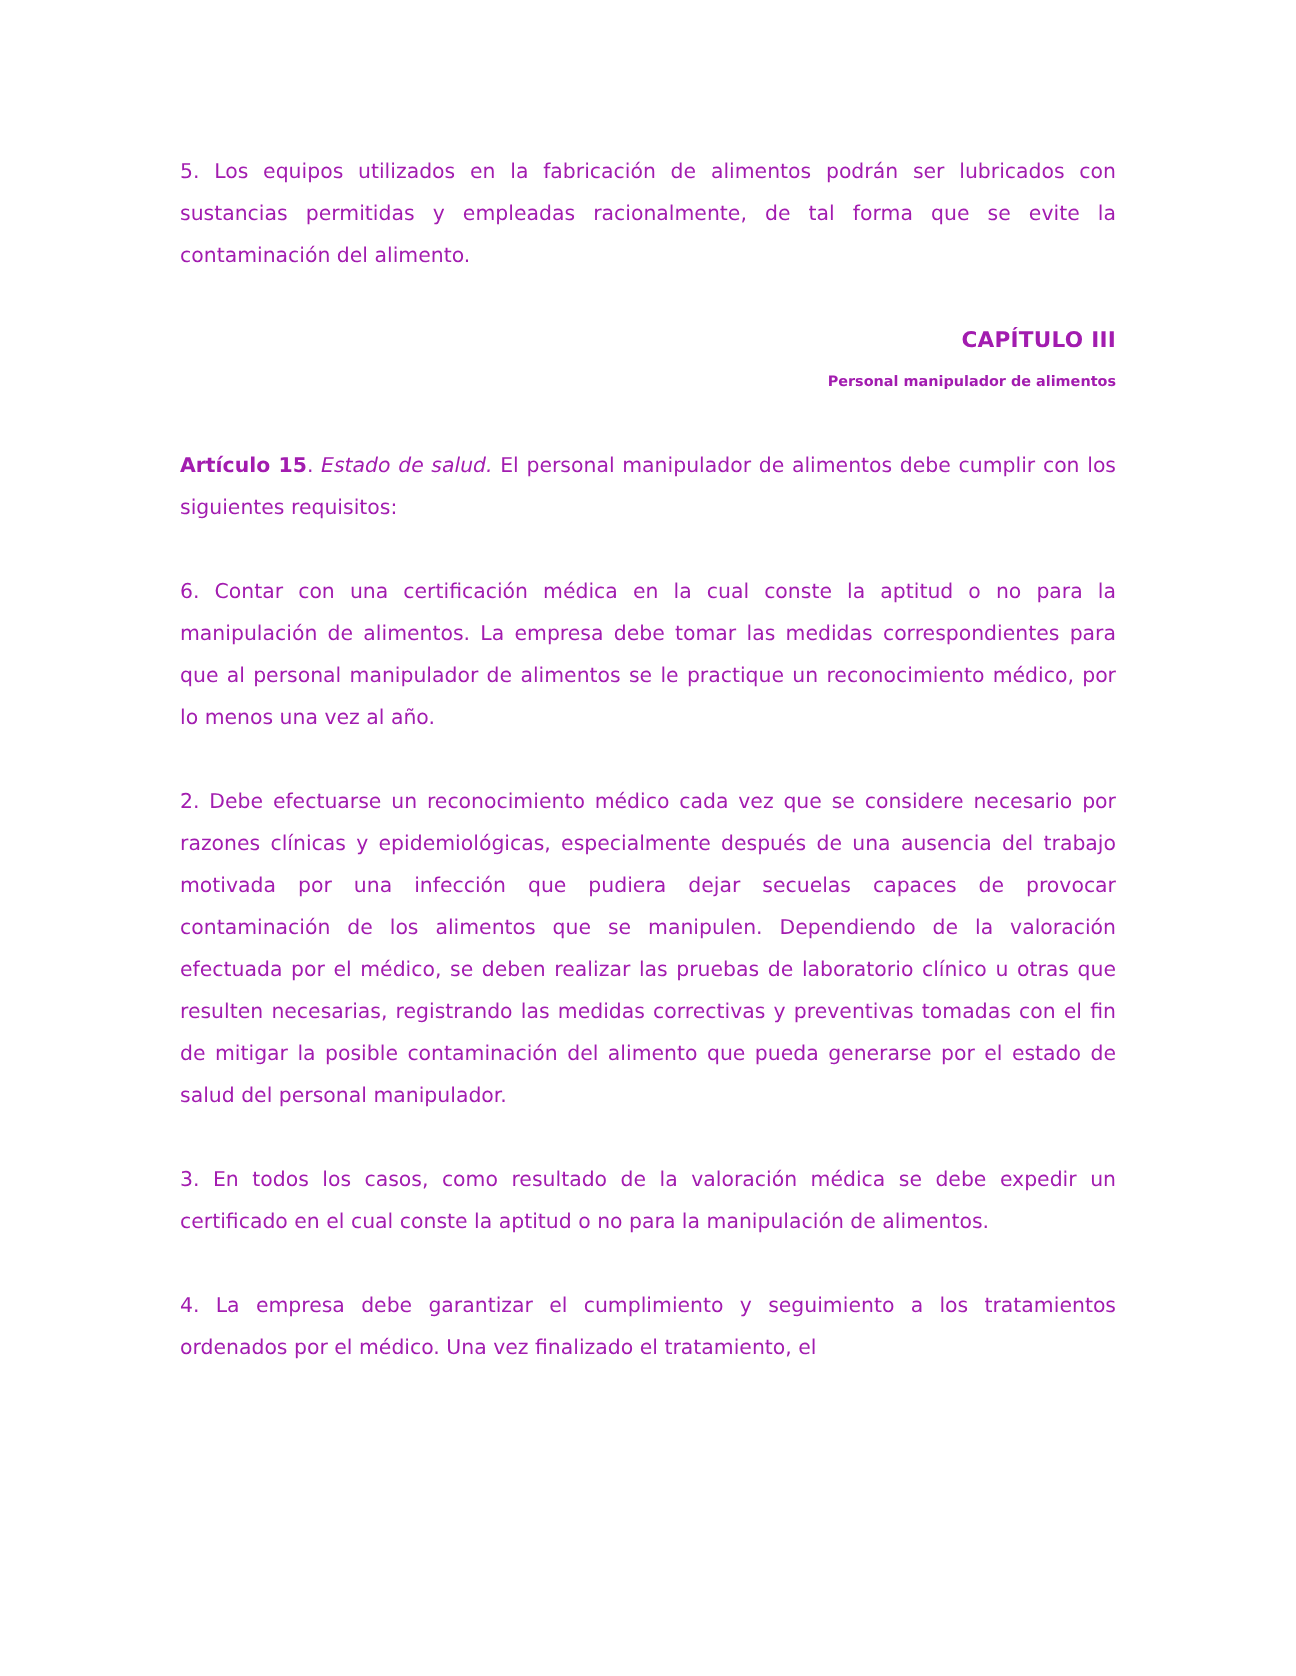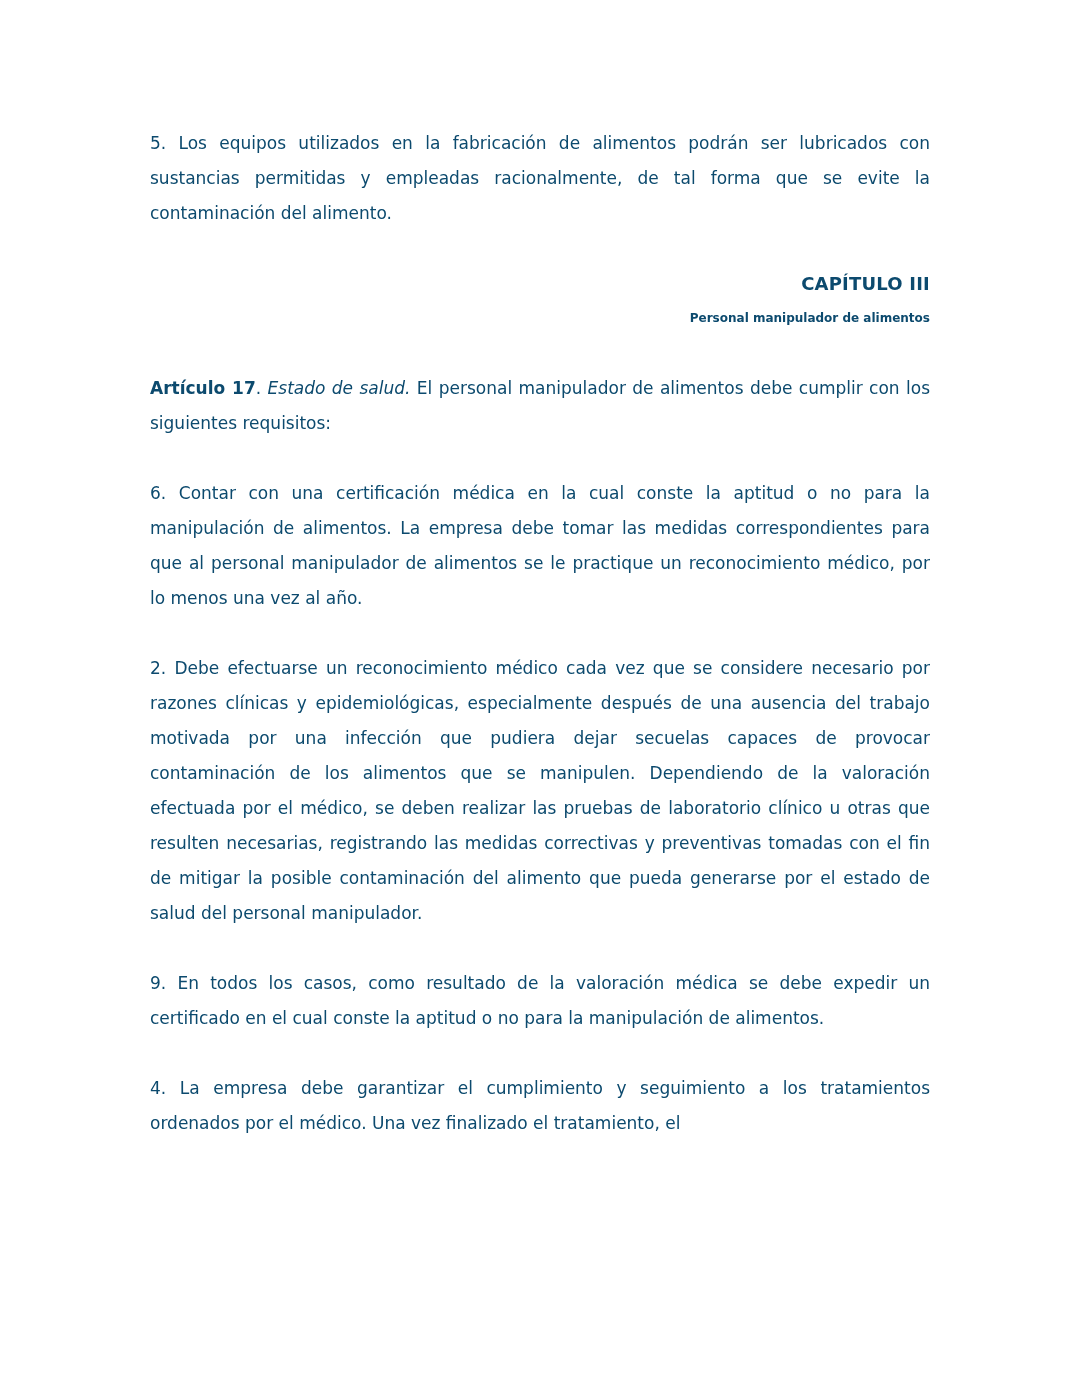--- a/index.html
+++ b/index.html
@@ -6,21 +6,21 @@
     margin: 0;
     padding: 0;
     background: #ffffff;
   }
   .page {
     position: relative;
     width: 1080px;
     height: 1397px;
     background: #ffffff;
     font-family: "DejaVu Sans", "Liberation Sans", sans-serif;
-    color: #0c4a6e;
+    color: #a21caf;
     overflow: hidden;
     box-sizing: border-box;
     border-radius: 32px;
   }
   .content {
     position: absolute;
     left: 150px;
     top: 126px;
     width: 780px;
   }
@@ -61,24 +61,24 @@
 <div class="page">
   <main class="content">
 
     <p class="para">5. Los equipos utilizados en la fabricación de alimentos podrán ser lubricados con sustancias permitidas y empleadas racionalmente, de tal forma que se evite la contaminación del alimento.</p>
 
     <div class="heading-block">
       <div class="chapter-title">CAPÍTULO III</div>
       <div class="chapter-subtitle">Personal manipulador de alimentos</div>
     </div>
 
-    <p class="para"><span class="article-number">Artículo 17</span><span>. </span><span class="article-subject">Estado de salud.</span><span> El personal manipulador de alimentos debe cumplir con los siguientes requisitos:</span></p>
+    <p class="para"><span class="article-number">Artículo 15</span><span>. </span><span class="article-subject">Estado de salud.</span><span> El personal manipulador de alimentos debe cumplir con los siguientes requisitos:</span></p>
 
     <p class="para">6. Contar con una certificación médica en la cual conste la aptitud o no para la manipulación de alimentos. La empresa debe tomar las medidas correspondientes para que al personal manipulador de alimentos se le practique un reconocimiento médico, por lo menos una vez al año.</p>
 
     <p class="para">2. Debe efectuarse un reconocimiento médico cada vez que se considere necesario por razones clínicas y epidemiológicas, especialmente después de una ausencia del trabajo motivada por una infección que pudiera dejar secuelas capaces de provocar contaminación de los alimentos que se manipulen. Dependiendo de la valoración efectuada por el médico, se deben realizar las pruebas de laboratorio clínico u otras que resulten necesarias, registrando las medidas correctivas y preventivas tomadas con el fin de mitigar la posible contaminación del alimento que pueda generarse por el estado de salud del personal manipulador.</p>
 
-    <p class="para">9. En todos los casos, como resultado de la valoración médica se debe expedir un certificado en el cual conste la aptitud o no para la manipulación de alimentos.</p>
+    <p class="para">3. En todos los casos, como resultado de la valoración médica se debe expedir un certificado en el cual conste la aptitud o no para la manipulación de alimentos.</p>
 
     <p class="para">4. La empresa debe garantizar el cumplimiento y seguimiento a los tratamientos ordenados por el médico. Una vez finalizado el tratamiento, el</p>
 
   </main>
 </div>
 
 </body></html>

